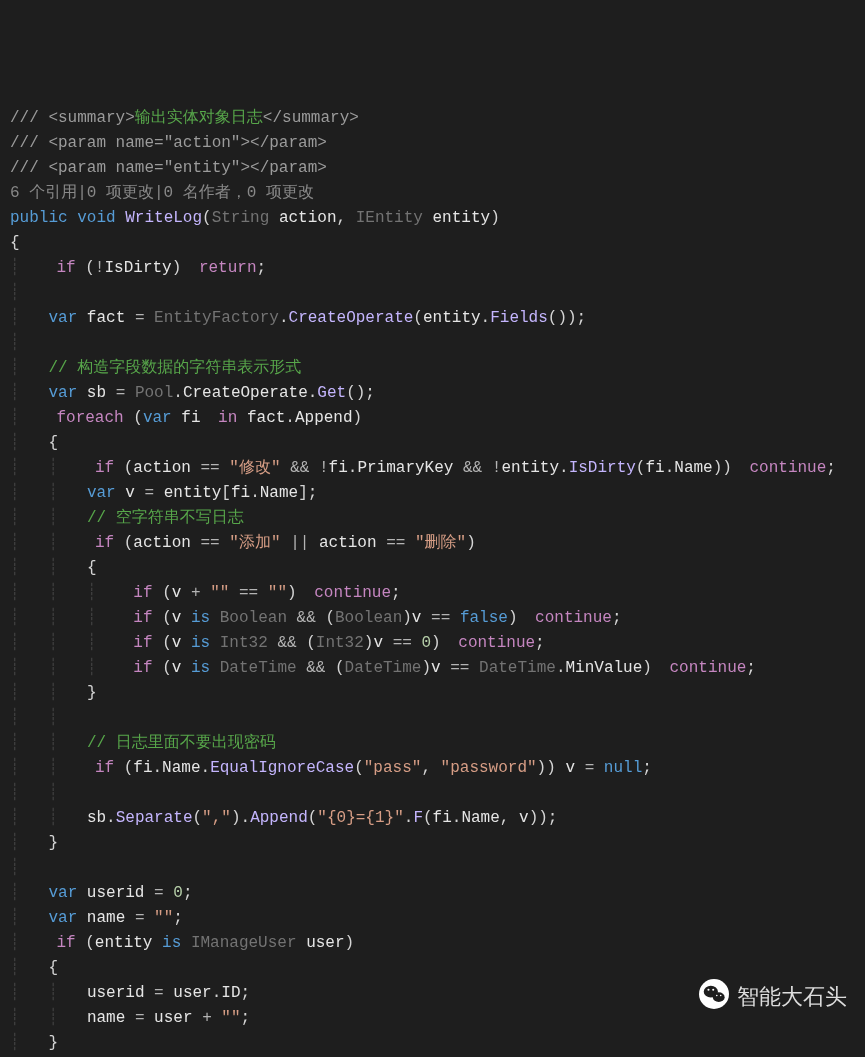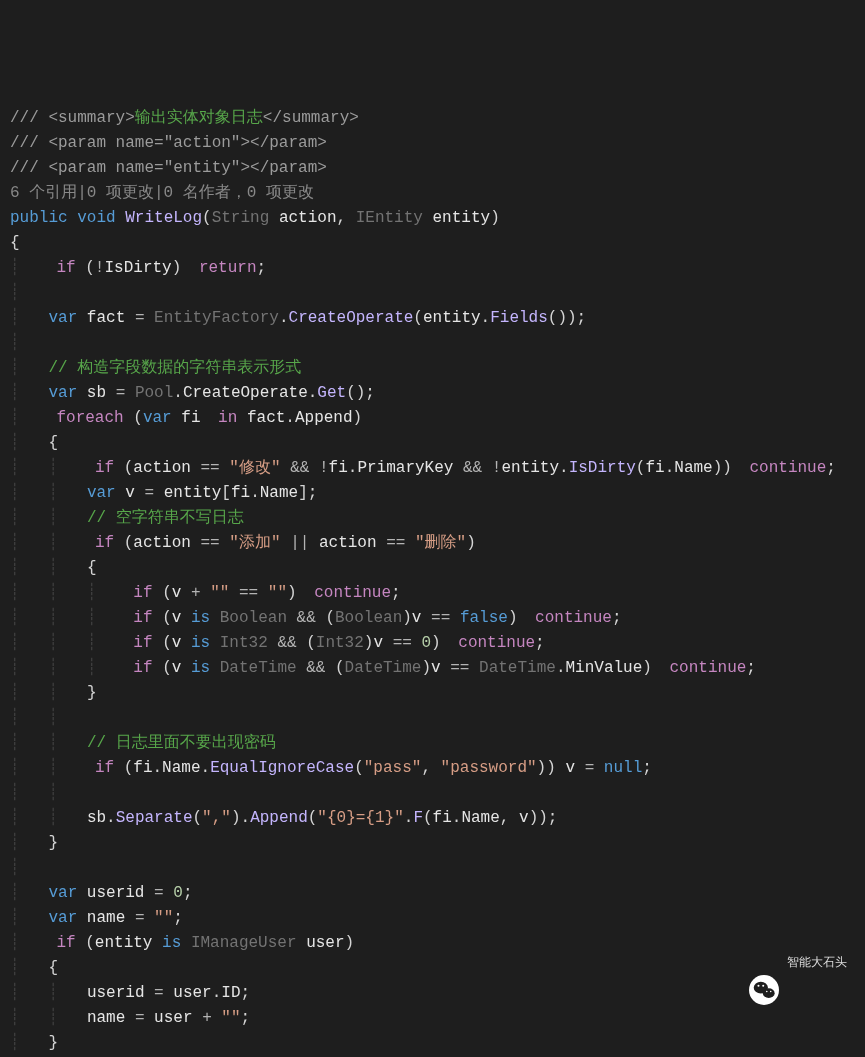--- a/index.html
+++ b/index.html
@@ -25,24 +25,25 @@
   .c-var     { color: #e5e5e5; }
   .c-number  { color: #B5CEA8; }
   .c-punc    { color: #D4D4D4; }
   .c-op      { color: #B4B4B4; }
   .guide     { color: #404040; }
   .watermark {
     position: fixed;
     right: 18px;
     bottom: 18px;
     display: flex;
+    align-items: center;
     gap: 8px;
     color: #ddd;
     font-family: "Microsoft YaHei", sans-serif;
-    font-size: 12px;
+    font-size: 22px;
   }
   .watermark svg { width: 30px; height: 30px; }
 </style>
 </head>
 <body>
 
 
 
 <div><span class="c-gray"><span>/// &lt;summary&gt;</span><span class="c-comment">输出实体对象日志</span><span>&lt;/summary&gt;</span></span>
 <span class="c-gray">/// &lt;param name="action"&gt;&lt;/param&gt;</span>

